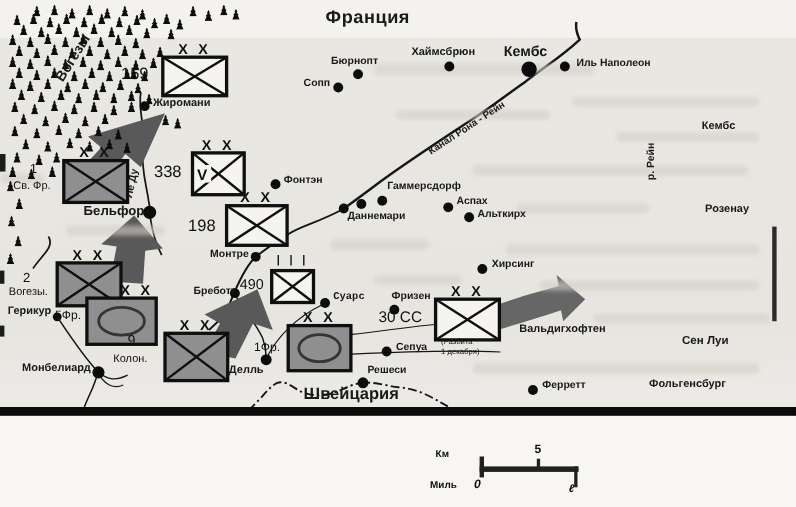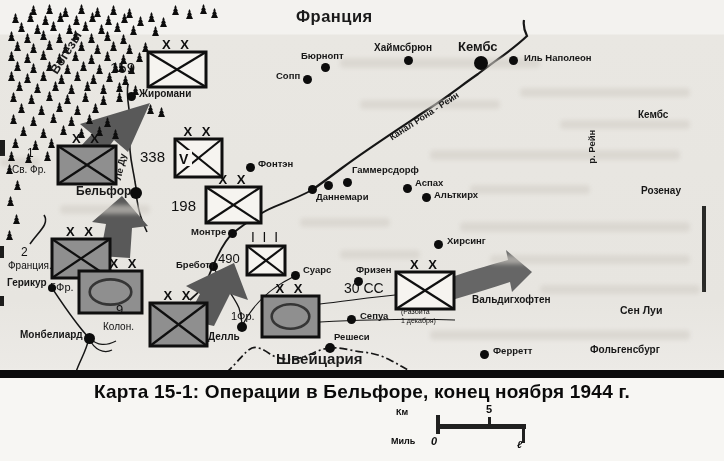--- a/index.html
+++ b/index.html
@@ -49,21 +49,20 @@
     <rect x="0" y="370" width="724" height="8" fill="#0b0b0b"></rect>
     <rect x="702" y="206" width="4" height="86" fill="#2a2a28"></rect>
     <rect x="0" y="140" width="5" height="16" fill="#1c1c1b"></rect>
     <rect x="0" y="246" width="4" height="12" fill="#1c1c1b"></rect>
     <rect x="0" y="296" width="4" height="10" fill="#1c1c1b"></rect>
   </svg>
 
   <div class="geo" id="country-label" style="left:296px;top:8px;font-size:16.5px;letter-spacing:.5px;">Франция</div>
   <div class="geo" id="switzerland-label" style="left:260px;top:351px;font-size:15px;margin-left:16px;">Швейцария</div>
 
-  <div id="caption">Карта 15-1: Операции в Бельфоре, конец ноября 1944 г.</div>
 
   <div>
     <div class="scale-txt" style="left:396px;top:408px;font-size:9px;">Км</div>
     <div class="scale-txt" style="left:391px;top:437px;font-size:9px;">Миль</div>
     <div class="scale-txt" style="left:431px;top:436px;font-size:11px;font-style:italic;">0</div>
     <div class="scale-txt" style="left:486px;top:404px;font-size:11px;">5</div>
     <div class="scale-txt" style="left:517px;top:440px;font-size:10px;font-style:italic;">ℓ</div>
     <div class="edge" style="left:436px;top:415px;width:4px;height:19px;"></div>
     <div class="edge" style="left:436px;top:424px;width:90px;height:5px;"></div>
     <div class="edge" style="left:488px;top:417px;width:3px;height:8px;"></div>
@@ -254,21 +253,21 @@
     <div class="echelon" style="left: 58px; top: 132px; width: 58px; text-align: center; font-size: 13px; font-weight: bold;">X X</div>
     <div class="ulabel" style="left: 27px; top: 147px; font-size: 12px;">1</div>
     <div class="ulabel" style="left: 12px; top: 165px; font-size: 10px;">Св. Фр.</div>
     <svg width="64" height="45" style="left: 49px; top: 236px;">
       <rect x="3" y="3" width="58" height="39" fill="#8f8f8f" stroke="#0f0f0f" stroke-width="3"></rect>
       <line x1="3" y1="3" x2="61" y2="42" stroke="#0f0f0f" stroke-width="2.2"></line>
       <line x1="61" y1="3" x2="3" y2="42" stroke="#0f0f0f" stroke-width="2.2"></line>
     </svg>
     <div class="echelon" style="left: 52px; top: 225px; width: 58px; text-align: center; font-size: 13px; font-weight: bold;">X X</div>
     <div class="ulabel" style="left: 21px; top: 246px; font-size: 12px;">2</div>
-    <div class="ulabel" style="left: 8px; top: 261px; font-size: 10px;">Франция.</div>
+    <div class="ulabel" style="left: 8px; top: 261px; font-size: 10px;">Вогезы.</div>
     <svg width="69" height="48" style="left: 76px; top: 268px;">
       <rect x="3" y="3" width="63" height="42" fill="#8f8f8f" stroke="#0f0f0f" stroke-width="3"></rect>
       <ellipse cx="34.5" cy="24" rx="20.790000000000003" ry="12.6" fill="none" stroke="#353535" stroke-width="2.6"></ellipse>
     </svg>
     <div class="echelon" style="left: 93px; top: 257px; width: 63px; text-align: center; font-size: 13px; font-weight: bold;">X X</div>
     <div class="ulabel" style="left: 50px; top: 282px; font-size: 11px;">5Фр.</div>
     <svg width="63" height="49" style="left: 147px; top: 300px;">
       <rect x="3" y="3" width="57" height="43" fill="#8f8f8f" stroke="#0f0f0f" stroke-width="3"></rect>
       <line x1="3" y1="3" x2="60" y2="46" stroke="#0f0f0f" stroke-width="2.2"></line>
       <line x1="60" y1="3" x2="3" y2="46" stroke="#0f0f0f" stroke-width="2.2"></line>
@@ -307,21 +306,21 @@
     <div class="tlabel" style="left: 434px; top: 190px; font-size: 9.5px;">Альткирх</div>
     <div class="dot" style="left: 433.5px; top: 239.5px; width: 9px; height: 9px;"></div>
     <div class="tlabel" style="left: 447px; top: 236px; font-size: 9.5px;">Хирсинг</div>
     <div class="dot" style="left: 130px; top: 187px; width: 12px; height: 12px;"></div>
     <div class="tlabel" style="left: 76px; top: 185px; font-size: 12px;">Бельфор</div>
     <div class="dot" style="left: 227.5px; top: 228.5px; width: 9px; height: 9px;"></div>
     <div class="tlabel" style="left: 191px; top: 227px; font-size: 9.5px;">Монтре</div>
     <div class="dot" style="left: 208.5px; top: 261.5px; width: 9px; height: 9px;"></div>
     <div class="tlabel" style="left: 176px; top: 260px; font-size: 9.5px;">Бреботт</div>
     <div class="dot" style="left: 290.5px; top: 270.5px; width: 9px; height: 9px;"></div>
-    <div class="tlabel" style="left: 303px; top: 265px; font-size: 9.5px;">Суарс</div>
+    <div class="tlabel" style="left: 303px; top: 265px; font-size: 9.5px; font-family: Liberation Mono, monospace;">Суарс</div>
     <div class="dot" style="left: 353.5px; top: 276.5px; width: 9px; height: 9px;"></div>
     <div class="tlabel" style="left: 356px; top: 265px; font-size: 9.5px;">Фризен</div>
     <div class="dot" style="left: 346.5px; top: 314.5px; width: 9px; height: 9px;"></div>
     <div class="tlabel" style="left: 360px; top: 311px; font-size: 9.5px;">Сепуа</div>
     <div class="dot" style="left: 325px; top: 343px; width: 10px; height: 10px;"></div>
     <div class="tlabel" style="left: 334px; top: 332px; font-size: 9.5px;">Решеси</div>
     <div class="dot" style="left: 237px; top: 322px; width: 10px; height: 10px;"></div>
     <div class="tlabel" style="left: 208px; top: 332px; font-size: 10px;">Делль</div>
     <div class="dot" style="left: 83.5px; top: 332.5px; width: 11px; height: 11px;"></div>
     <div class="tlabel" style="left: 20px; top: 330px; font-size: 10px;">Монбелиард</div>

